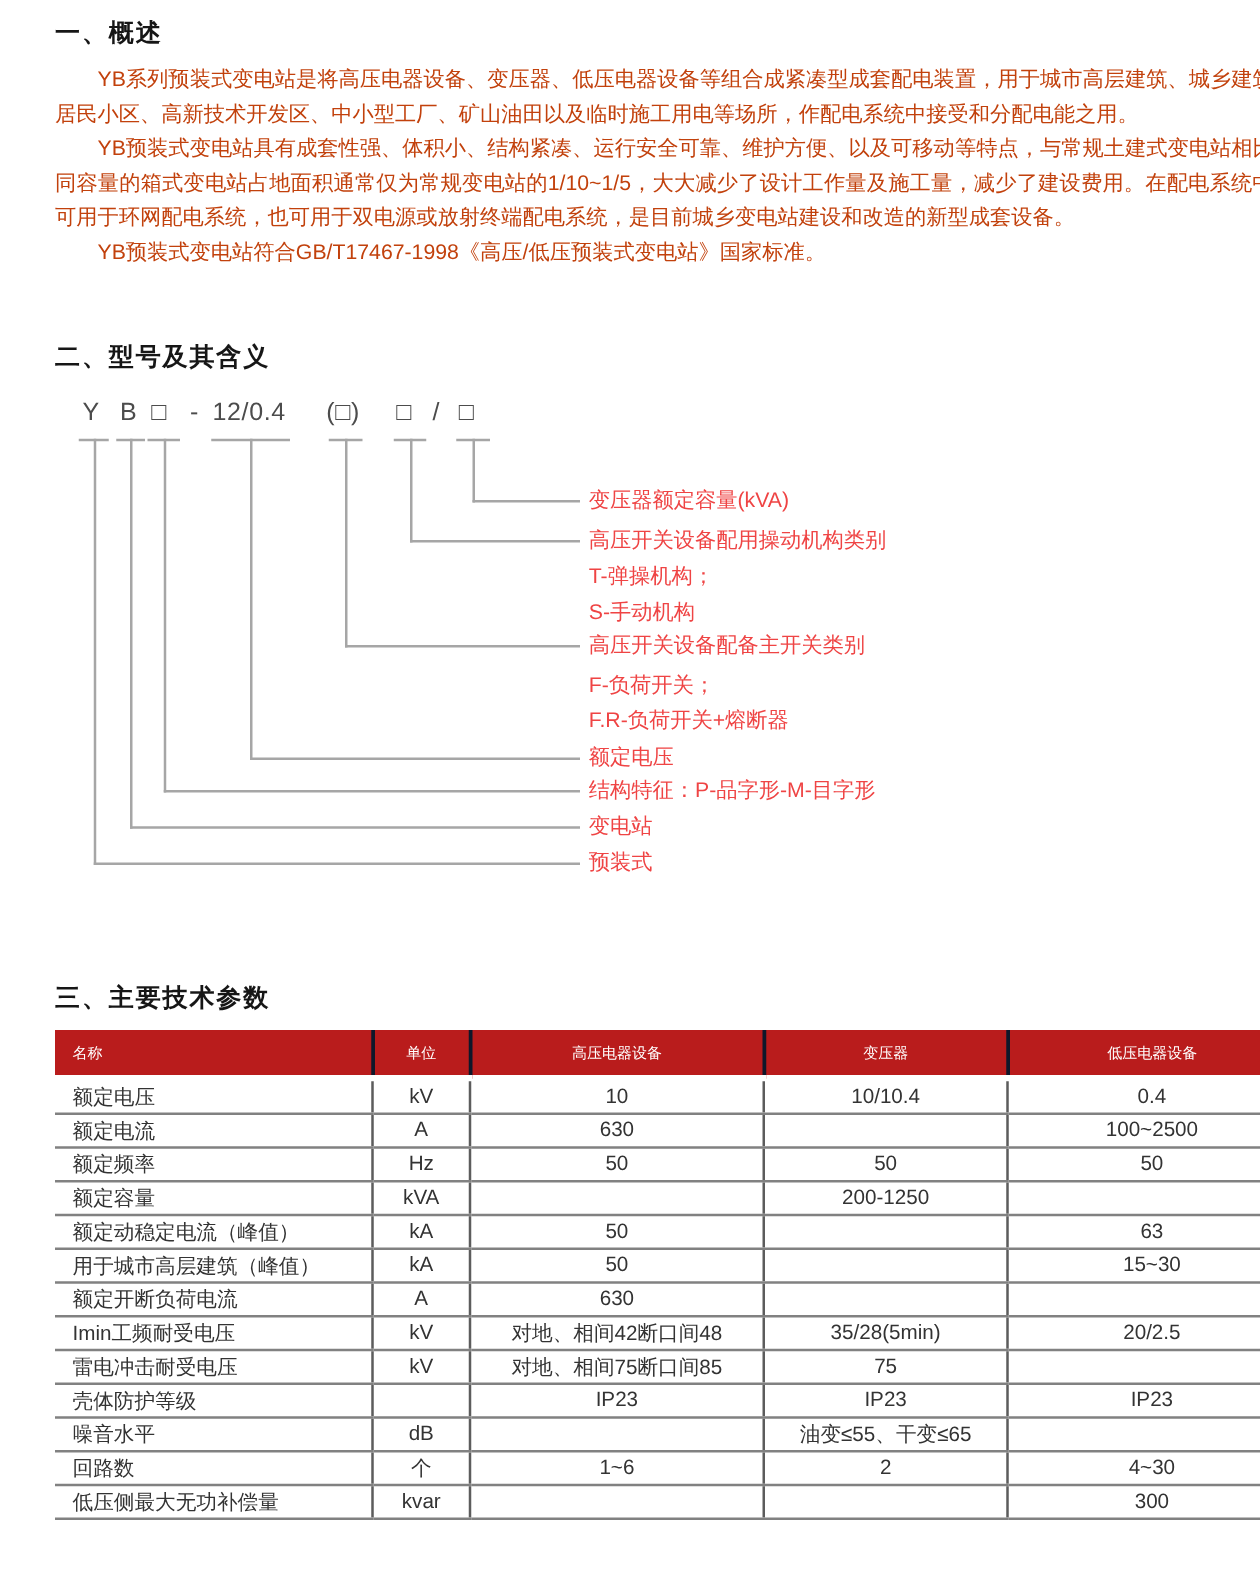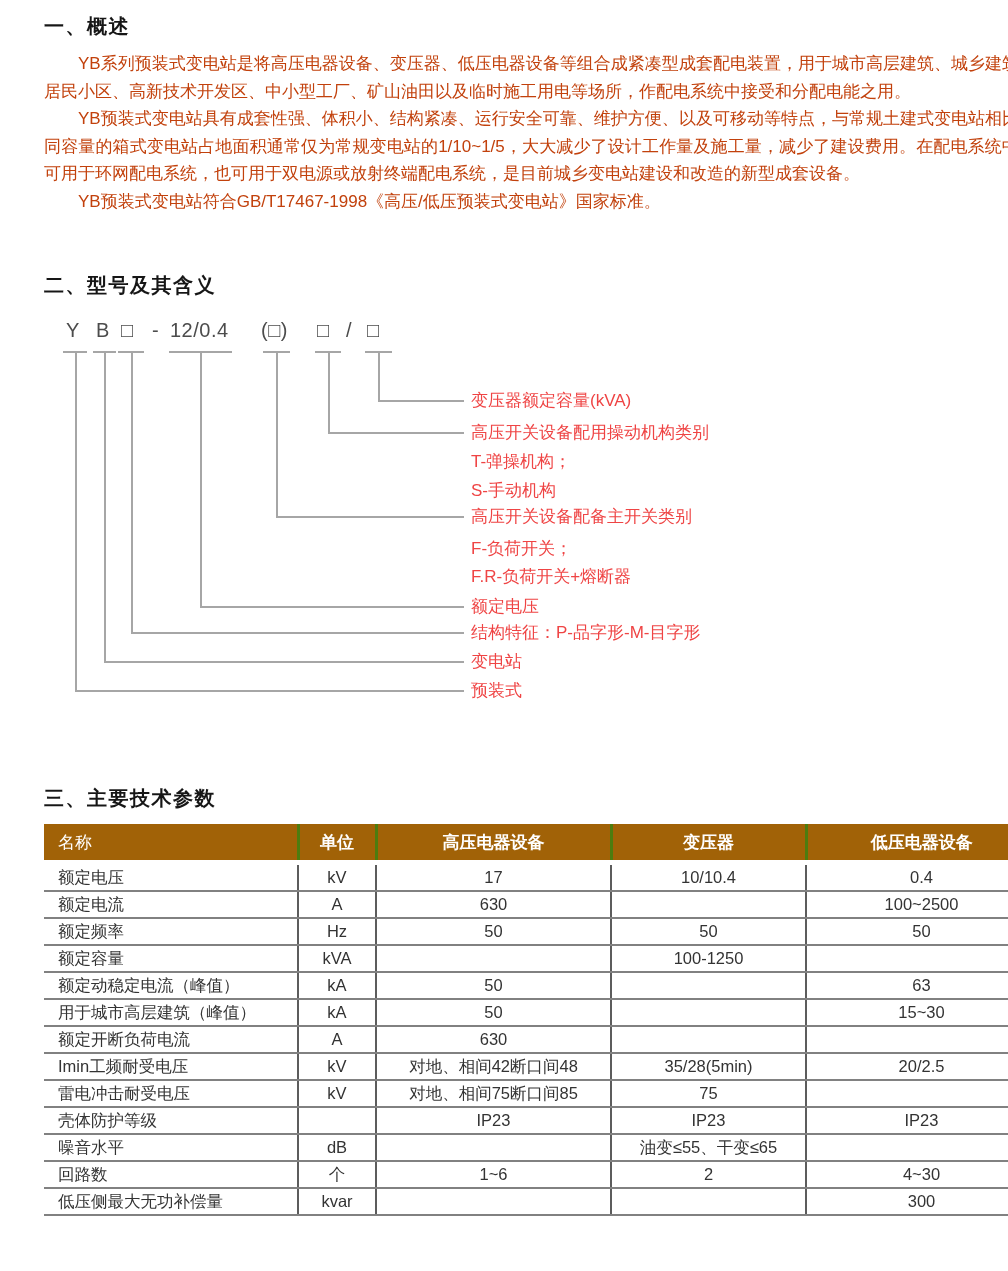--- a/index.html
+++ b/index.html
@@ -37,26 +37,26 @@
     position:absolute; left:435px; font-size:17px; color:#ef4444;
     white-space:nowrap; transform:translateY(-50%);
   }
 
   
   .params-table {
     border-collapse:collapse; table-layout:fixed;
     margin:12px 0 0 8px; width:992px;
   }
   .params-table th {
-    background:#a16207; color:#ffffff; font-weight:normal;
-    font-size:17px; height:36px; text-align:center; padding:0 4px;
+    background:#b91c1c; color:#ffffff; font-weight:normal;
+    font-size:12px; height:36px; text-align:center; padding:0 4px;
     border-bottom:5px solid #ffffff;
   }
   .params-table th.th-name { text-align:left; padding-left:14px; }
-  .params-table th + th { border-left:3px solid #4d7c0f;font-weight:bold; }
+  .params-table th + th { border-left:3px solid #0f172a; }
   .params-table td {
     height:25px; font-size:16.5px; color:#333333; text-align:center;
     padding:0 4px; border-bottom:2px solid #818181; white-space:nowrap;
     overflow:hidden;
   }
   .params-table td + td { border-left:2px solid #5c5c5c; }
   .params-table td:first-child { text-align:left; padding-left:14px; }
 </style>
 </head>
 <body>
@@ -130,21 +130,21 @@
         <th>单位</th>
         <th>高压电器设备</th>
         <th>变压器</th>
         <th>低压电器设备</th>
       </tr>
     </thead>
     <tbody id="params-tbody">
         <tr>
           <td>额定电压</td>
           <td>kV</td>
-          <td>17</td>
+          <td>10</td>
           <td>10/10.4</td>
           <td>0.4</td>
         </tr>
         <tr>
           <td>额定电流</td>
           <td>A</td>
           <td>630</td>
           <td></td>
           <td>100~2500</td>
         </tr>
@@ -152,21 +152,21 @@
           <td>额定频率</td>
           <td>Hz</td>
           <td>50</td>
           <td>50</td>
           <td>50</td>
         </tr>
         <tr>
           <td>额定容量</td>
           <td>kVA</td>
           <td></td>
-          <td>100-1250</td>
+          <td>200-1250</td>
           <td></td>
         </tr>
         <tr>
           <td>额定动稳定电流（峰值）</td>
           <td>kA</td>
           <td>50</td>
           <td></td>
           <td>63</td>
         </tr>
         <tr>

